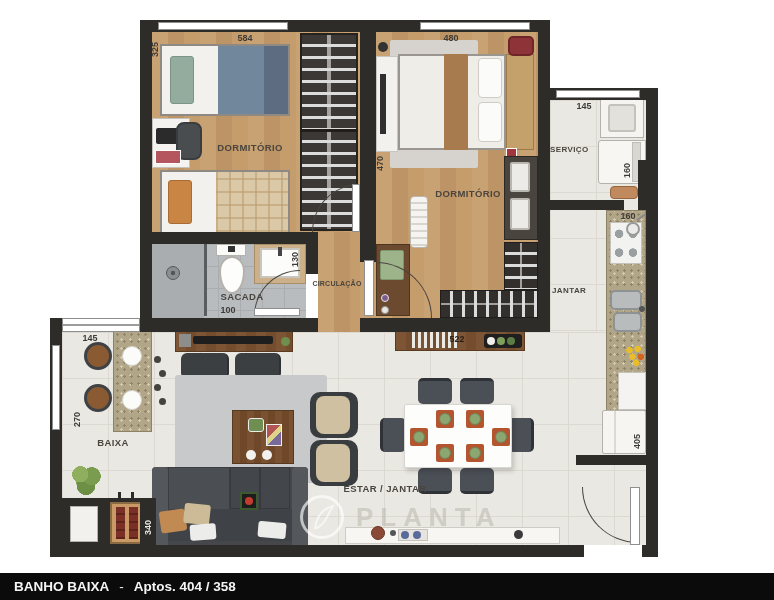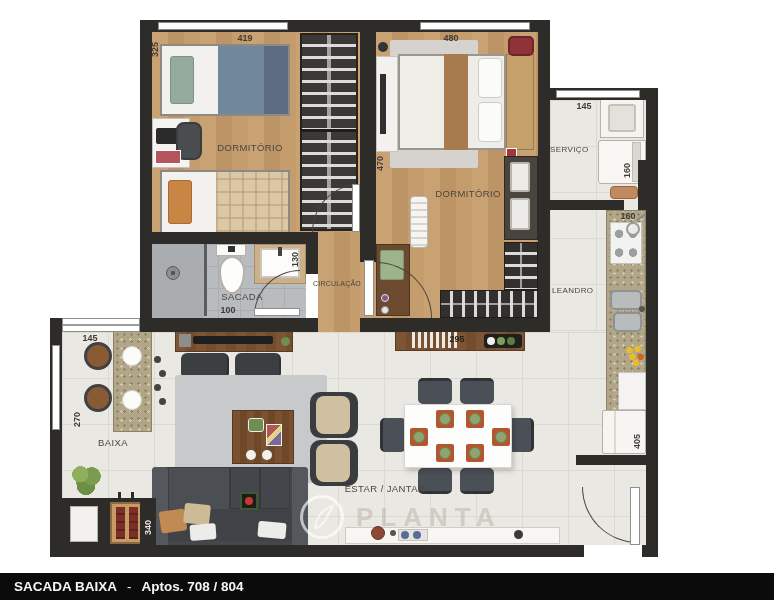--- a/index.html
+++ b/index.html
@@ -15,21 +15,21 @@
            background-image:linear-gradient(#a9adaf 1px,transparent 1px),linear-gradient(90deg,#a9adaf 1px,transparent 1px);
            background-size:22px 22px; }
   .granite { position:absolute; background-color:#b2a689;
              background-image:radial-gradient(#8f8468 1px,transparent 1.4px),radial-gradient(#d4cbad 1px,transparent 1.4px);
              background-size:7px 7px,9px 9px; background-position:0 0,3px 4px; border:1px solid #8d8268; }
   .win { position:absolute; background:linear-gradient(180deg,#fff 44%,#9c9c9c 44% 56%,#fff 56%); border:1px solid #8d8d8d; }
   .vwin { position:absolute; background:linear-gradient(90deg,#fff 44%,#9c9c9c 44% 56%,#fff 56%); border:1px solid #8d8d8d; }
   .dim { position:absolute; font-size:9px; font-weight:700; color:#3f3c38; text-align:center; line-height:10px; }
   .vdim { position:absolute; font-size:9px; font-weight:700; color:#3f3c38; writing-mode:vertical-rl; transform:rotate(180deg); text-align:center; line-height:10px; }
   .rlabel { position:absolute; display:flex; align-items:center; justify-content:center;
-            font-size:9.5px; font-weight:400; color:#4a453f; letter-spacing:.4px; white-space:nowrap; }
+            font-size:9.5px; font-weight:700; color:#4a453f; letter-spacing:.4px; white-space:nowrap; }
   .leaf { position:absolute; background:#fff; border:1px solid #8f8f8f; }
   .arc { position:absolute; border:0 solid #4a453f; }
   .hangers-v { background-image:linear-gradient(90deg,transparent 46%,rgba(220,220,220,.65) 46% 54%,transparent 54%),
                repeating-linear-gradient(180deg,transparent 0 9px,rgba(238,238,238,.9) 9px 12px); }
   .hangers-h { background-image:linear-gradient(180deg,transparent 46%,rgba(220,220,220,.65) 46% 54%,transparent 54%),
                repeating-linear-gradient(90deg,transparent 0 9px,rgba(238,238,238,.9) 9px 12px); }
 </style>
 </head>
 <body>
 
@@ -50,21 +50,21 @@
 <div class="a" style="left:176px;top:122px;width:26px;height:38px;background:#4a4d50;border-radius:8px;border:2px solid #3a3d40;"></div>
 <div class="a" style="left:155px;top:150px;width:26px;height:14px;background:#b5565e;border:1px solid #fff;"></div>
 <div class="a" style="left:160px;top:170px;width:130px;height:64px;background:#f2f1ed;border:2px solid #8e8a83;"></div>
 <div class="a" style="left:168px;top:180px;width:24px;height:44px;background:#c98544;border:1px solid #a86c34;border-radius:3px;"></div>
 <div class="a" style="left:216px;top:172px;width:72px;height:60px;background-color:#dbc8a6;background-image:repeating-linear-gradient(90deg,rgba(186,155,110,.55) 0 2px,transparent 2px 13px),repeating-linear-gradient(0deg,rgba(186,155,110,.55) 0 2px,transparent 2px 13px);"></div>
 <div class="a" style="left:316px;top:37px;width:16px;height:16px;border-radius:50%;background-color:#f6f6f4;border:1px solid #444;background-image:radial-gradient(circle at 50% 42%,#222 2.5px,transparent 3px),radial-gradient(circle at 26% 72%,#222 2px,transparent 2.5px),radial-gradient(circle at 74% 72%,#222 2px,transparent 2.5px);"></div>
 <div class="a hangers-v" style="left:300px;top:33px;width:58px;height:198px;background-color:#3b3835;border:2px solid #26231f;"></div>
 <div class="a" style="left:300px;top:129px;width:58px;height:3px;background:#201d1a;"></div>
 <div class="rlabel" style="left:198px;top:141px;width:104px;height:12px;">DORMITÓRIO</div>
 <div class="vdim" style="left:150px;top:36px;width:10px;height:26px;">325</div>
-<div class="dim" style="left:232px;top:33px;width:26px;height:10px;">419</div>
+<div class="dim" style="left:232px;top:33px;width:26px;height:10px;">584</div>
 
 <div class="a" style="left:390px;top:40px;width:88px;height:128px;background:#d6d3cf;border-radius:2px;"></div>
 <div class="a" style="left:398px;top:54px;width:108px;height:96px;background:#efede8;border:2px solid #9a968f;"></div>
 <div class="a" style="left:444px;top:54px;width:24px;height:96px;background:#a87b4e;"></div>
 <div class="a" style="left:478px;top:58px;width:24px;height:40px;background:#fbfbf9;border:1px solid #cfccc5;border-radius:4px;"></div>
 <div class="a" style="left:478px;top:102px;width:24px;height:40px;background:#fbfbf9;border:1px solid #cfccc5;border-radius:4px;"></div>
 <div class="a" style="left:506px;top:54px;width:28px;height:96px;background:#c4a06a;border:1px solid #9a7a48;"></div>
 <div class="a" style="left:508px;top:36px;width:26px;height:20px;background:#8e3438;border:2px solid #6d2528;border-radius:5px;"></div>
 <div class="a" style="left:376px;top:56px;width:22px;height:96px;background:#f2f1ee;border:1px solid #c9c6c0;"></div>
 <div class="a" style="left:380px;top:74px;width:6px;height:60px;background:#2f2f2f;"></div>
@@ -112,21 +112,21 @@
 <div class="a" style="left:610px;top:222px;width:32px;height:42px;background-color:#f2f2f0;border:1px solid #c5c2bc;background-image:radial-gradient(circle at 27% 27%,#9aa0a2 4px,transparent 4.5px),radial-gradient(circle at 73% 27%,#9aa0a2 4px,transparent 4.5px),radial-gradient(circle at 27% 74%,#9aa0a2 4px,transparent 4.5px),radial-gradient(circle at 73% 74%,#9aa0a2 4px,transparent 4.5px);"></div>
 <div class="a" style="left:626px;top:222px;width:14px;height:14px;background:#ebebe9;border:2px solid #9a9a98;border-radius:50%;"></div>
 <div class="a" style="left:636px;top:216px;width:11px;height:2px;background:#8a8a88;transform:rotate(-35deg);"></div>
 <div class="a" style="left:610px;top:290px;width:32px;height:20px;background:#b8bcbd;border:2px solid #8e9294;border-radius:5px;"></div>
 <div class="a" style="left:613px;top:312px;width:29px;height:20px;background:#b8bcbd;border:2px solid #8e9294;border-radius:5px;"></div>
 <div class="a" style="left:639px;top:306px;width:6px;height:6px;background:#555;border-radius:50%;"></div>
 <div class="a" style="left:624px;top:344px;width:22px;height:22px;background-image:radial-gradient(circle at 25% 28%,#e9bd2a 3px,transparent 3.5px),radial-gradient(circle at 62% 22%,#e9bd2a 3px,transparent 3.5px),radial-gradient(circle at 38% 58%,#e9bd2a 3px,transparent 3.5px),radial-gradient(circle at 76% 58%,#d2641f 3px,transparent 3.5px),radial-gradient(circle at 55% 85%,#e9bd2a 3px,transparent 3.5px);"></div>
 <div class="a" style="left:618px;top:372px;width:28px;height:38px;background:#f4f3f1;border:1px solid #c5c2bc;"></div>
 <div class="a" style="left:602px;top:410px;width:44px;height:44px;background:#f6f5f2;border:1px solid #b5b2ac;border-radius:2px;"></div>
 <div class="a" style="left:614px;top:411px;width:2px;height:42px;background:#dddad4;"></div>
-<div class="rlabel" style="left:552px;top:285px;width:46px;height:10px;font-size:8px;justify-content:flex-start;">LEANDRO</div>
+<div class="rlabel" style="left:552px;top:285px;width:46px;height:10px;font-size:8px;justify-content:flex-start;">JANTAR</div>
 <div class="dim" style="left:616px;top:211px;width:24px;height:10px;">160</div>
 <div class="vdim" style="left:632px;top:428px;width:10px;height:26px;">405</div>
 
 <div class="granite" style="left:113px;top:330px;width:39px;height:102px;"></div>
 <div class="a" style="left:84px;top:342px;width:28px;height:28px;background:#8a5a33;border:3px solid #3f4245;border-radius:50%;"></div>
 <div class="a" style="left:84px;top:384px;width:28px;height:28px;background:#8a5a33;border:3px solid #3f4245;border-radius:50%;"></div>
 <div class="a" style="left:122px;top:346px;width:20px;height:20px;background:#fbfbf9;border:1px solid #d8d5cf;border-radius:50%;"></div>
 <div class="a" style="left:122px;top:390px;width:20px;height:20px;background:#fbfbf9;border:1px solid #d8d5cf;border-radius:50%;"></div>
 <div class="a" style="left:154px;top:356px;width:7px;height:7px;background:#46423d;border-radius:50%;"></div>
 <div class="a" style="left:159px;top:370px;width:7px;height:7px;background:#46423d;border-radius:50%;"></div>
@@ -142,21 +142,21 @@
 <div class="a" style="left:179px;top:334px;width:12px;height:13px;background:#8d8d8b;"></div>
 <div class="a" style="left:281px;top:337px;width:9px;height:9px;background:#6e8f4e;border-radius:50%;"></div>
 <div class="a" style="left:181px;top:353px;width:48px;height:26px;background:#3c3f42;border-radius:6px;border-right:2px solid #2e3134;"></div>
 <div class="a" style="left:235px;top:353px;width:46px;height:26px;background:#3c3f42;border-radius:6px;border-right:2px solid #2e3134;"></div>
 <div class="a" style="left:395px;top:330px;width:130px;height:21px;background:repeating-linear-gradient(90deg,#7d5535 0 10px,#734d2e 10px 20px);border:1px solid #5a3b22;"></div>
 <div class="a" style="left:412px;top:332px;width:46px;height:16px;background:repeating-linear-gradient(90deg,#eceae5 0 3px,transparent 3px 6px);"></div>
 <div class="a" style="left:484px;top:334px;width:38px;height:14px;background:#1f1f1f;border-radius:3px;"></div>
 <div class="a" style="left:487px;top:337px;width:8px;height:8px;background:#f0efec;border-radius:50%;"></div>
 <div class="a" style="left:497px;top:337px;width:8px;height:8px;background:#7fa05a;border-radius:50%;"></div>
 <div class="a" style="left:507px;top:337px;width:8px;height:8px;background:#5c7d45;border-radius:50%;"></div>
-<div class="dim" style="left:444px;top:334px;width:26px;height:10px;color:#2b2016;">295</div>
+<div class="dim" style="left:444px;top:334px;width:26px;height:10px;color:#2b2016;">522</div>
 <div class="a" style="left:175px;top:375px;width:152px;height:108px;background:#c7c9cb;border-radius:3px;"></div>
 <div class="a" style="left:232px;top:410px;width:62px;height:54px;background:repeating-linear-gradient(90deg,#7a5232 0 7px,#6e4829 7px 14px);border:1px solid #57391f;"></div>
 <div class="a" style="left:248px;top:418px;width:16px;height:14px;background:#6f8f52;border:1px solid #ecebe8;border-radius:3px;"></div>
 <div class="a" style="left:266px;top:424px;width:16px;height:22px;background:linear-gradient(135deg,#b35555 0 40%,#ddd489 40% 60%,#7a6a9a 60%);border:1px solid #eee;"></div>
 <div class="a" style="left:246px;top:450px;width:10px;height:10px;background:#f2f1ee;border-radius:50%;"></div>
 <div class="a" style="left:262px;top:450px;width:10px;height:10px;background:#f2f1ee;border-radius:50%;"></div>
 <div class="a" style="left:310px;top:392px;width:48px;height:46px;background:#3a3d40;border-radius:10px;"></div>
 <div class="a" style="left:316px;top:396px;width:34px;height:38px;background:#cfc0a2;border-radius:8px;"></div>
 <div class="a" style="left:310px;top:440px;width:48px;height:46px;background:#3a3d40;border-radius:10px;"></div>
 <div class="a" style="left:316px;top:444px;width:34px;height:38px;background:#cfc0a2;border-radius:8px;"></div>
@@ -249,16 +249,16 @@
 <div class="leaf" style="left:630px;top:487px;width:10px;height:58px;"></div>
 
 <div class="a" style="left:300px;top:495px;width:44px;height:44px;border:3px solid rgba(255,255,255,.65);border-radius:50%;">
   <svg width="38" height="38" viewBox="0 0 38 38" style="position:absolute;left:0;top:0;">
       <path d="M12 30 C 14 16, 22 10, 30 8 C 24 18, 22 26, 14 30 Z" fill="none" stroke="rgba(255,255,255,.6)" stroke-width="2"></path>
     </svg>
 </div>
 <div class="a" style="left:356px;top:502px;width:190px;height:30px;font-size:26px;font-weight:bold;letter-spacing:7px;color:rgba(186,183,173,.55);">PLANTA</div>
 
 <div class="a" style="left:0;top:573px;width:774px;height:27px;background:#0b0b0b;display:flex;align-items:center;color:#f5f5f5;font-size:13.5px;">
-  <span style="margin-left:14px;font-weight:600;">SACADA BAIXA</span>
+  <span style="margin-left:14px;font-weight:600;">BANHO BAIXA</span>
   <span style="margin:0 10px;">-</span>
-  <span style="font-weight:600;">Aptos. 708 / 804</span>
+  <span style="font-weight:600;">Aptos. 404 / 358</span>
 </div>
 
 </body></html>

